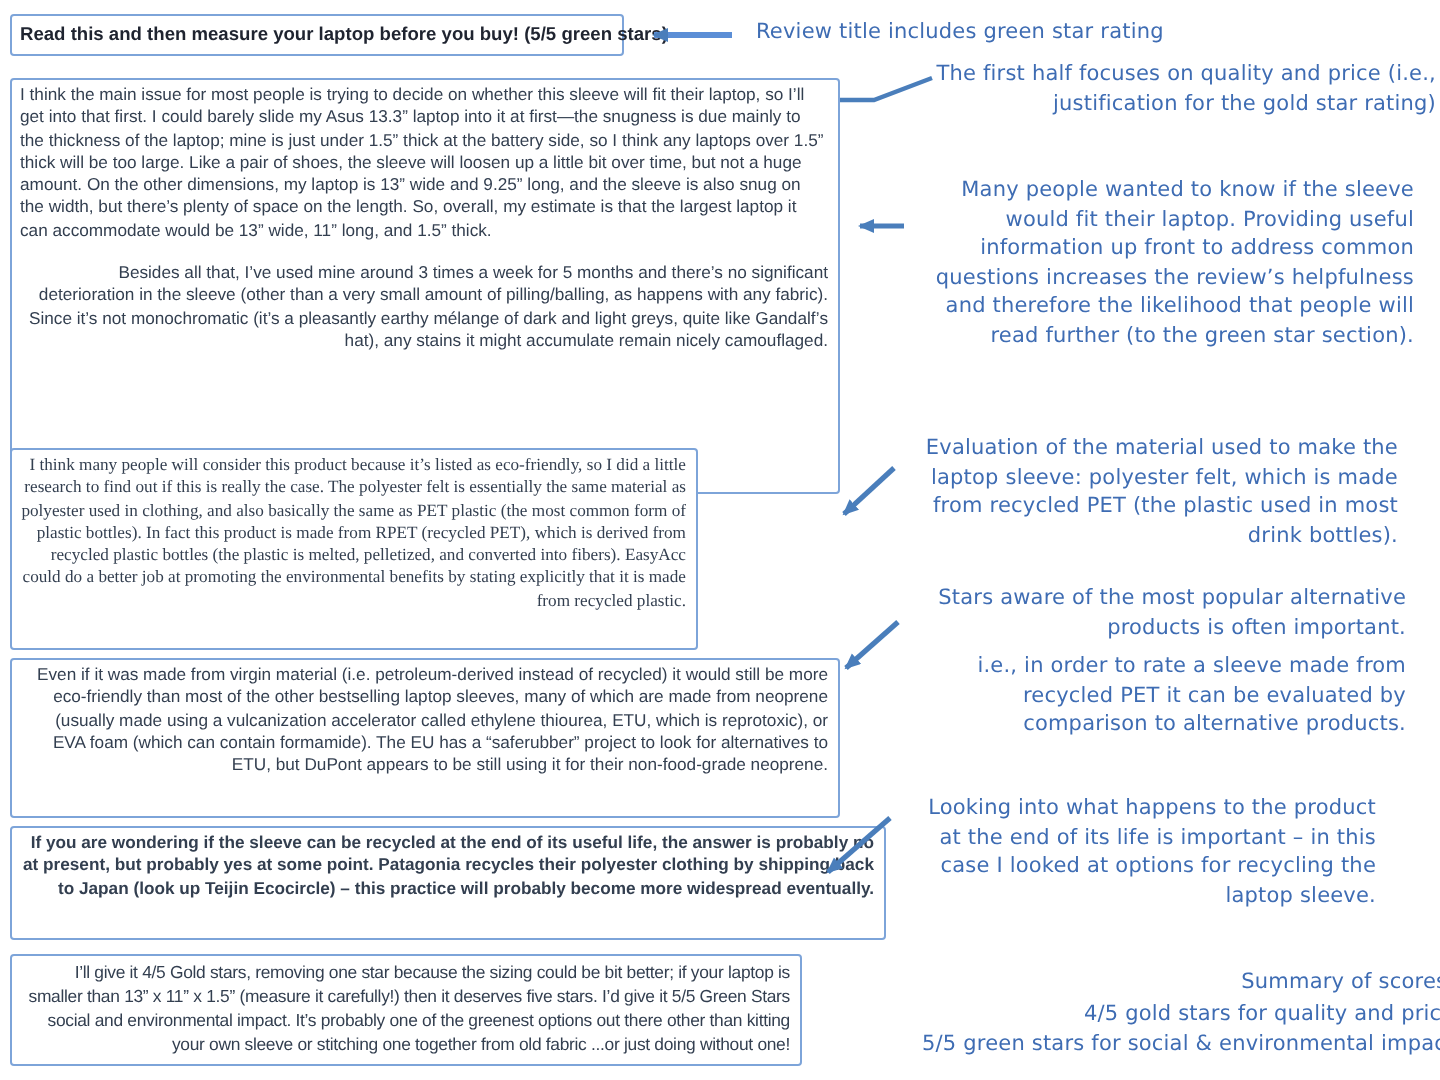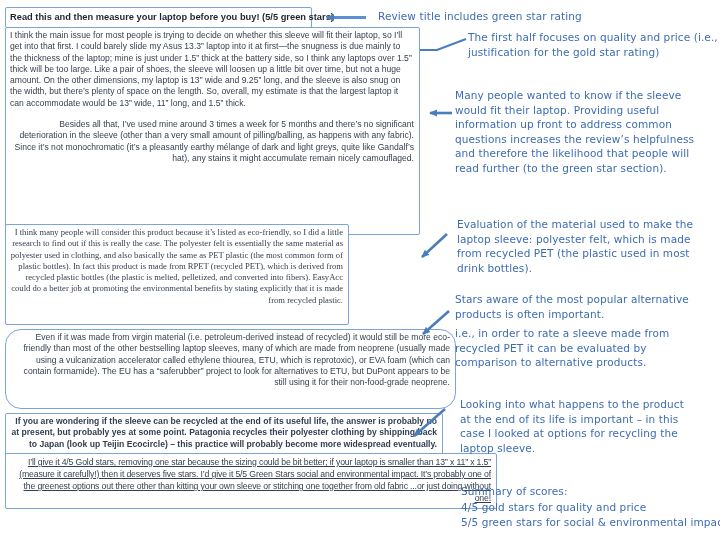--- a/index.html
+++ b/index.html
@@ -12,53 +12,53 @@
         padding:2px 5px 2px 4px;}
   .rbox p{margin:0 0 10px 0;}
   .rbox p:last-child{margin-bottom:0;text-align:right;}
   .titlebox{position:absolute;box-sizing:border-box;background:#ffffff;
         border:1.6px solid #7da4d9;border-radius:2px;
         color:#1f2430;font-weight:bold;font-size:9.3px;line-height:16px;
         padding:1px 4px;white-space:nowrap;}
   .condensed{font-size:8.7px;letter-spacing:-0.15px;line-height:12px;}
   
   .annot{position:absolute;color:#3e6cb3;font-family:"DejaVu Sans", sans-serif;
-         font-size:10.5px;line-height:14.6px;letter-spacing:0.1px;}
+         font-size:10.5px;line-height:14.6px;letter-spacing:0.1px;text-align:right;}
   .annot .para{margin:0 0 5px 0;}
   .annot .para:last-child{margin-bottom:4px;}
   .nowrap{white-space:nowrap;}
   .arrow-layer{position:absolute;left:0;top:0;width:720px;height:540px;pointer-events:none;}
 </style>
 </head>
 <body>
 
 <div class="page">
 
   <div class="titlebox" style="left:5px;top:7px;width:307px;height:21px;">
     <span>Read this and then measure your laptop before you buy! (5/5 green stars)</span>
   </div>
 
-  <div class="rbox" style="left:5px;top:27px;width:415px;height:208px;">
+  <div class="rbox" style="left:5px;top:39px;width:415px;height:208px;">
     <p>I think the main issue for most people is trying to decide on whether this sleeve will fit their laptop, so I’ll get into that first. I could barely slide my Asus 13.3” laptop into it at first—the snugness is due mainly to the thickness of the laptop; mine is just under 1.5” thick at the battery side, so I think any laptops over 1.5” thick will be too large. Like a pair of shoes, the sleeve will loosen up a little bit over time, but not a huge amount. On the other dimensions, my laptop is 13” wide and 9.25” long, and the sleeve is also snug on the width, but there’s plenty of space on the length. So, overall, my estimate is that the largest laptop it can accommodate would be 13” wide, 11” long, and 1.5” thick.</p>
     <p>Besides all that, I’ve used mine around 3 times a week for 5 months and there’s no significant deterioration in the sleeve (other than a very small amount of pilling/balling, as happens with any fabric). Since it’s not monochromatic (it’s a pleasantly earthy mélange of dark and light greys, quite like Gandalf’s hat), any stains it might accumulate remain nicely camouflaged.</p>
   </div>
 
   <div class="rbox" style="left:5px;top:224px;width:344px;height:101px;font-family:Liberation Serif, serif;">
     <p>I think many people will consider this product because it’s listed as eco-friendly, so I did a little research to find out if this is really the case. The polyester felt is essentially the same material as polyester used in clothing, and also basically the same as PET plastic (the most common form of plastic bottles). In fact this product is made from RPET (recycled PET), which is derived from recycled plastic bottles (the plastic is melted, pelletized, and converted into fibers). EasyAcc could do a better job at promoting the environmental benefits by stating explicitly that it is made from recycled plastic.</p>
   </div>
 
-  <div class="rbox" style="left:5px;top:329px;width:451px;height:80px;border-radius:16px;">
+  <div class="rbox" style="left:5px;top:329px;width:415px;height:80px;">
     <p>Even if it was made from virgin material (i.e. petroleum-derived instead of recycled) it would still be more eco-friendly than most of the other bestselling laptop sleeves, many of which are made from neoprene (usually made using a vulcanization accelerator called ethylene thiourea, ETU, which is reprotoxic), or EVA foam (which can contain formamide). The EU has a “saferubber” project to look for alternatives to ETU, but DuPont appears to be still using it for their non-food-grade neoprene.</p>
   </div>
 
   <div class="rbox" style="left:5px;top:413px;width:438px;height:57px;font-weight:bold;">
     <p>If you are wondering if the sleeve can be recycled at the end of its useful life, the answer is probably no at present, but probably yes at some point. Patagonia recycles their polyester clothing by shipping back to Japan (look up Teijin Ecocircle) – this practice will probably become more widespread eventually.</p>
   </div>
 
-  <div class="rbox condensed" style="left:5px;top:453px;width:492px;height:56px;text-decoration:underline;">
+  <div class="rbox condensed" style="left:5px;top:477px;width:396px;height:56px;">
     <p>I’ll give it 4/5 Gold stars, removing one star because the sizing could be bit better; if your laptop is smaller than 13” x 11” x 1.5” (measure it carefully!) then it deserves five stars. I’d give it 5/5 Green Stars social and environmental impact. It’s probably one of the greenest options out there other than kitting your own sleeve or stitching one together from old fabric ...or just doing without one!</p>
   </div>
 
   <div class="annot nowrap" style="left:378px;top:9px;">
     <span>Review title  includes  green star rating</span>
   </div>
 
   <div class="annot" style="left:468px;top:30px;width:250px;">
     <span>The first half focuses on quality and price (i.e., justification for the gold star rating)</span>
   </div>

